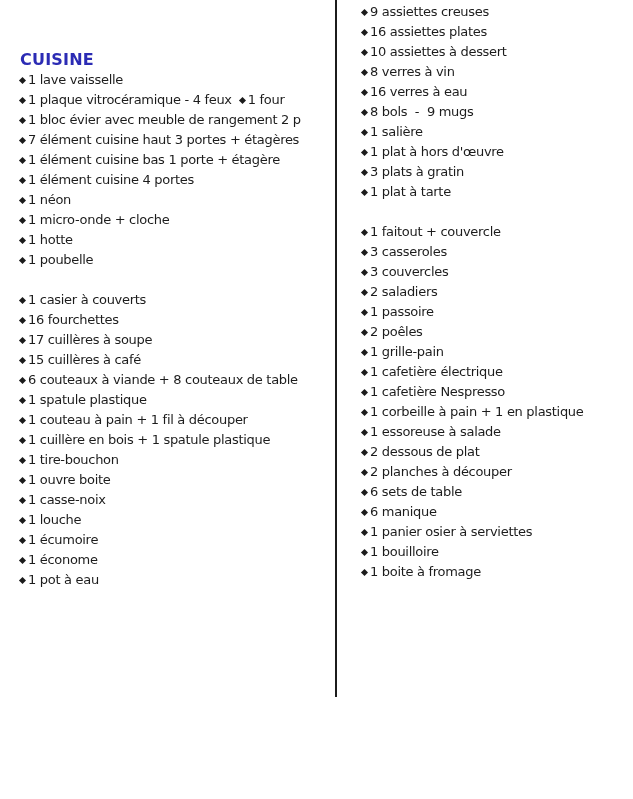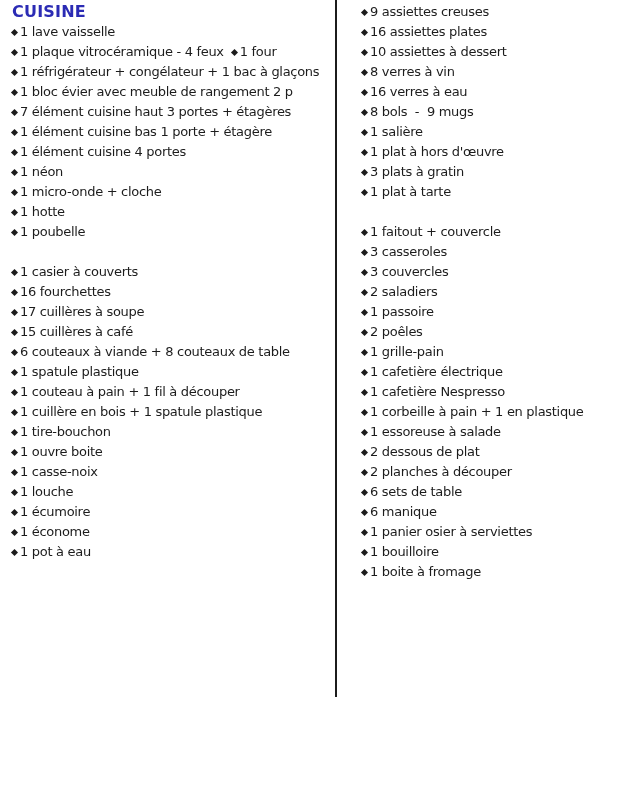--- a/index.html
+++ b/index.html
@@ -17,21 +17,21 @@
   }
   .page {
     position: relative;
     width: 633px;
     height: 799px;
   }
   .col {
     position: absolute;
     top: 2px;
   }
-  .col-left  { left: 12px;  width: 320px; }
+  .col-left  { left: 20px;  width: 320px; margin-top: 48px; }
   .col-right { left: 362px; width: 268px; }
   .doc-title {
     font-size: 16px;
     font-weight: bold;
     color: var(--title-color, #2b2bb4);
     line-height: 20px;
     height: 20px;
     letter-spacing: 0.2px;
     white-space: pre;
   }
@@ -67,21 +67,20 @@
 </head>
 <body style="--bg-color: #ffffff; --title-color: #2b2bb4; --text-color: #1c1c1c; --divider-color: #1c1c1c;">
 
 <div class="page">
 
   <div class="col col-left">
     <div class="doc-title">CUISINE</div>
     <div>
         <div class="row"><span class="bullet"></span><span class="txt">1 lave vaisselle</span></div>
         <div class="row"><span class="bullet"></span><span class="txt">1 plaque vitrocéramique - 4 feux</span><span class="bullet"></span><span class="txt">1 four</span></div>
-        <div class="row"><span class="bullet"></span><span class="txt">1 réfrigérateur + congélateur + 1 bac à glaçons</span></div>
         <div class="row"><span class="bullet"></span><span class="txt">1 bloc évier avec meuble de rangement 2 p</span></div>
         <div class="row"><span class="bullet"></span><span class="txt">7 élément cuisine haut 3 portes + étagères</span></div>
         <div class="row"><span class="bullet"></span><span class="txt">1 élément cuisine bas 1 porte + étagère</span></div>
         <div class="row"><span class="bullet"></span><span class="txt">1 élément cuisine 4 portes</span></div>
         <div class="row"><span class="bullet"></span><span class="txt">1 néon</span></div>
         <div class="row"><span class="bullet"></span><span class="txt">1 micro-onde + cloche</span></div>
         <div class="row"><span class="bullet"></span><span class="txt">1 hotte</span></div>
         <div class="row"><span class="bullet"></span><span class="txt">1 poubelle</span></div>
         <div class="row"></div>
         <div class="row"><span class="bullet"></span><span class="txt">1 casier à couverts</span></div>

